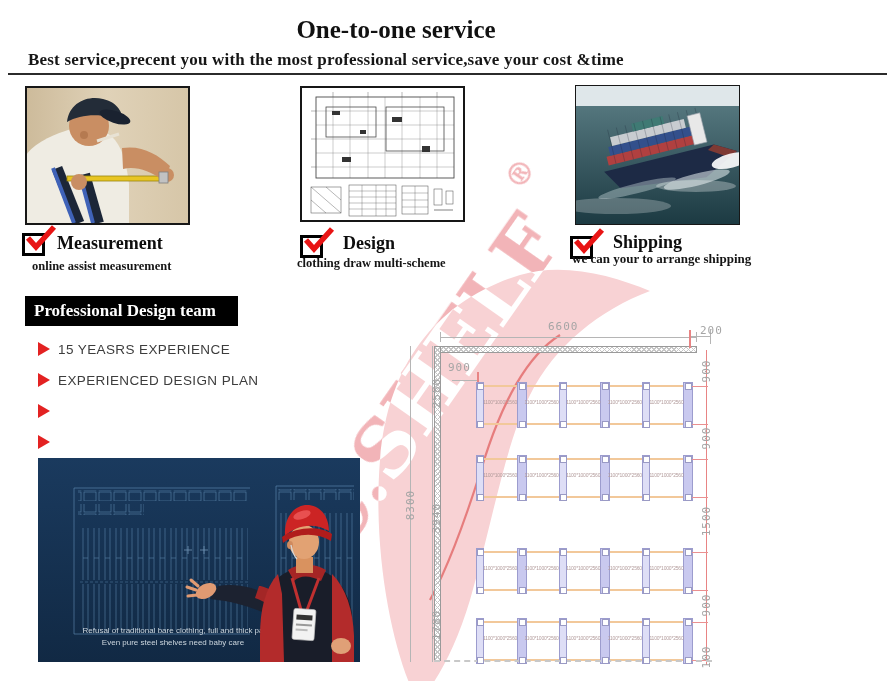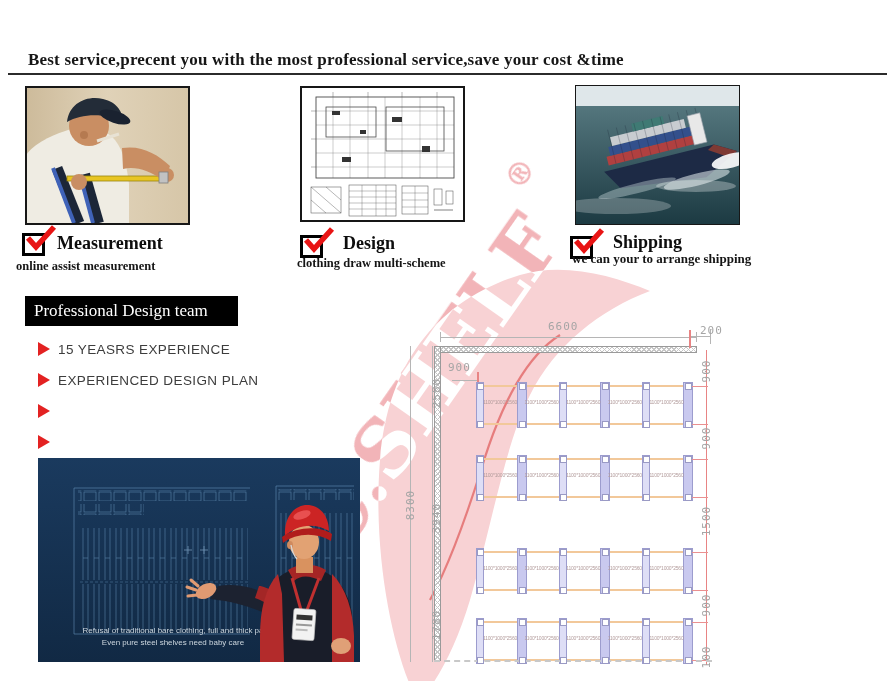--- a/index.html
+++ b/index.html
@@ -17,21 +17,21 @@
   .photo svg{display:block;}
 
   
   .svc-label{font-size:18px;font-weight:bold;color:#0d0d0d;z-index:2;}
   .svc-cap{font-size:12.5px;font-weight:bold;color:#151515;z-index:2;}
   .chk{width:17px;height:17px;border:3px solid #000;background:#fff;z-index:2;}
   .chk svg{position:absolute;left:1px;top:-11px;overflow:visible;}
 
   
   .team-head{left:25px;top:296px;width:204px;height:30px;background:#000;color:#fff;
-             font-size:17px;font-weight:normal;line-height:30px;padding-left:9px;z-index:2;}
+             font-size:17px;font-weight:bold;line-height:30px;padding-left:9px;z-index:2;}
   .tri{width:0;height:0;border-left:12px solid #e32222;border-top:7px solid transparent;
        border-bottom:7px solid transparent;z-index:2;}
   .bullet-text{font-family:"Liberation Sans",sans-serif;font-size:13.5px;color:#3d3d3d;
                letter-spacing:.4px;z-index:2;}
 
   
   .warehouse{left:38px;top:458px;width:322px;height:204px;background:linear-gradient(#1a3a5e,#112944);z-index:2;}
   .wh-caption{left:30px;top:167px;width:210px;text-align:center;z-index:1;
               font-family:"Liberation Sans",sans-serif;font-size:8px;line-height:12px;color:#ccd6de;}
   .wh-svg{position:absolute;left:0;top:0;z-index:0;}
@@ -80,20 +80,21 @@
           <use href="#swoosh" fill="#000"></use>
         </mask>
     </defs>
     <use href="#swoosh" fill="#f8d2d4" mask="url(#cutText)"></use>
     <g mask="url(#cutSwoosh)">
         <use href="#wm-shape" fill="#f2b4b8"></use>
       </g>
     <path d="M560,335 C520,360 496,420 481,470 C469,508 452,560 430,600" stroke="#e06060" stroke-width="2.2" fill="none" opacity="0.75"></path>
   </svg>
 
+  <div class="abs page-title" style="z-index:2">One-to-one service</div>
   <div class="abs page-subtitle" style="z-index:2">Best service,precent you with the most professional service,save your cost &amp;time</div>
   <div class="abs header-rule" style="z-index:2"></div>
 
   <div class="abs photo" style="left:25px;top:86px;width:165px;height:139px;">
     <svg width="161" height="135" viewBox="0 0 161 135">
       <defs>
           <linearGradient id="wallg" x1="0" y1="0" x2="1" y2="0">
         <stop offset="0" stop-color="#cdbb9b"></stop>
             <stop offset="0.5" stop-color="#e0d2b8"></stop>
             <stop offset="1" stop-color="#d6c6a8"></stop>
@@ -208,21 +209,21 @@
       <ellipse cx="120" cy="100" rx="40" ry="6" fill="#ffffff" opacity="0.3"></ellipse>
     </svg>
   </div>
 
   <div class="abs chk" style="left:22px;top:233px;">
     <svg width="30" height="26" viewBox="0 0 30 26">
         <polyline points="2,13 10,22 28,2" fill="none" stroke="#e81414" stroke-width="5.5"></polyline>
       </svg>
   </div>
   <div class="abs svc-label" style="left:57px;top:233px;">Measurement</div>
-  <div class="abs svc-cap" style="left:16px;top:259px;">online assist measurement</div>
+  <div class="abs svc-cap" style="left:32px;top:259px;">online assist measurement</div>
 
   <div class="abs chk" style="left:300px;top:235px;">
     <svg width="30" height="26" viewBox="0 0 30 26">
         <polyline points="2,13 10,22 28,2" fill="none" stroke="#e81414" stroke-width="5.5"></polyline>
       </svg>
   </div>
   <div class="abs svc-label" style="left:343px;top:233px;">Design</div>
   <div class="abs svc-cap" style="left:297px;top:256px;">clothing draw multi-scheme</div>
 
   <div class="abs chk" style="left:570px;top:236px;">

